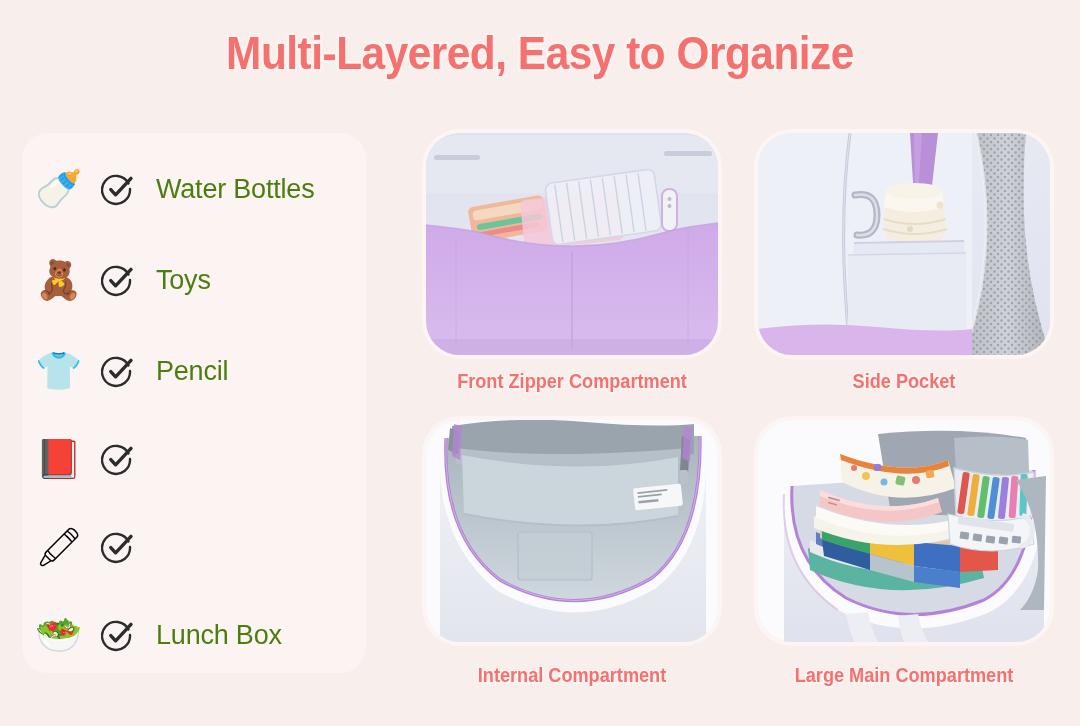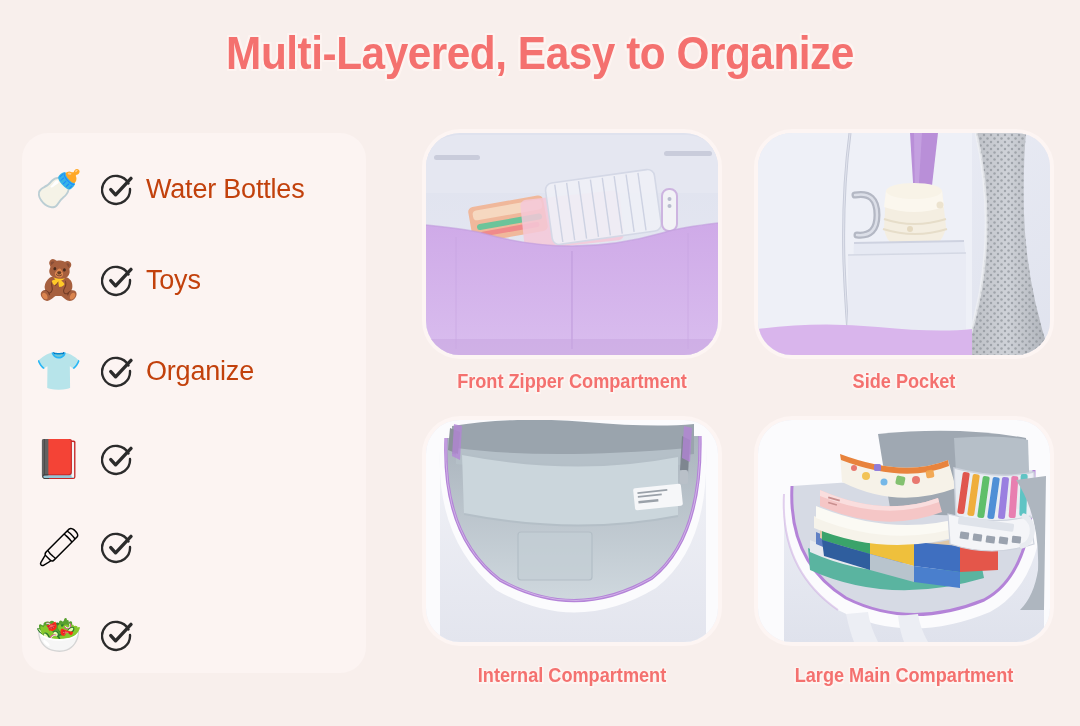--- a/index.html
+++ b/index.html
@@ -39,22 +39,22 @@
   }
   .emoji{
     width:74px;min-width:74px;text-align:center;
     font-size:38px;line-height:1;
     font-family:"DejaVu Sans", sans-serif;
   }
   .check{width:44px;min-width:44px;display:flex;align-items:center;justify-content:center;}
   .check svg{display:block;}
   .item-label{
     font-family:"Liberation Sans", sans-serif;
-    font-size:27px;color:#c2410c;letter-spacing:-0.2px;
-    white-space:nowrap;margin-left:6px;
+    font-size:27px;color:#4d7c0f;letter-spacing:-0.2px;
+    white-space:nowrap;margin-left:16px;
   }
 
   
   .tile{
     position:absolute;
     border-radius:34px;
     overflow:hidden;
     background:#e9eaf2;
     box-shadow:0 0 0 4px #fdf5f3;
   }
@@ -102,21 +102,21 @@
     </div>
 
     <div class="list-row" style="top:208px;">
       <div class="emoji">👕</div>
       <div class="check">
         <svg width="34" height="34" viewBox="0 0 34 34">
           <path d="M27.5 11.5a14 14 0 1 0 1.5 5.5" fill="none" stroke="#2b2b2b" stroke-width="2.4" stroke-linecap="round"></path>
           <path d="M9.8 17.6l4.8 5.2L30 6.4" fill="none" stroke="#2b2b2b" stroke-width="3.4" stroke-linecap="round" stroke-linejoin="round"></path>
         </svg>
       </div>
-      <div class="item-label">Organize</div>
+      <div class="item-label">Pencil</div>
     </div>
 
     <div class="list-row" style="top:296px;">
       <div class="emoji">📕</div>
       <div class="check">
         <svg width="34" height="34" viewBox="0 0 34 34">
           <path d="M27.5 11.5a14 14 0 1 0 1.5 5.5" fill="none" stroke="#2b2b2b" stroke-width="2.4" stroke-linecap="round"></path>
           <path d="M9.8 17.6l4.8 5.2L30 6.4" fill="none" stroke="#2b2b2b" stroke-width="3.4" stroke-linecap="round" stroke-linejoin="round"></path>
         </svg>
       </div>
@@ -133,20 +133,21 @@
     </div>
 
     <div class="list-row" style="top:472px;">
       <div class="emoji">🥗</div>
       <div class="check">
         <svg width="34" height="34" viewBox="0 0 34 34">
           <path d="M27.5 11.5a14 14 0 1 0 1.5 5.5" fill="none" stroke="#2b2b2b" stroke-width="2.4" stroke-linecap="round"></path>
           <path d="M9.8 17.6l4.8 5.2L30 6.4" fill="none" stroke="#2b2b2b" stroke-width="3.4" stroke-linecap="round" stroke-linejoin="round"></path>
         </svg>
       </div>
+      <div class="item-label">Lunch Box</div>
     </div>
 
   </div>
 
   <div class="tile" style="left:426px;top:133px;width:292px;height:222px;">
     <div class="ph">
       <svg viewBox="0 0 292 222" preserveAspectRatio="none">
         <defs>
           <linearGradient id="g1body" x1="0" y1="0" x2="0" y2="1">
             <stop offset="0" stop-color="#dfe2ee"></stop>

